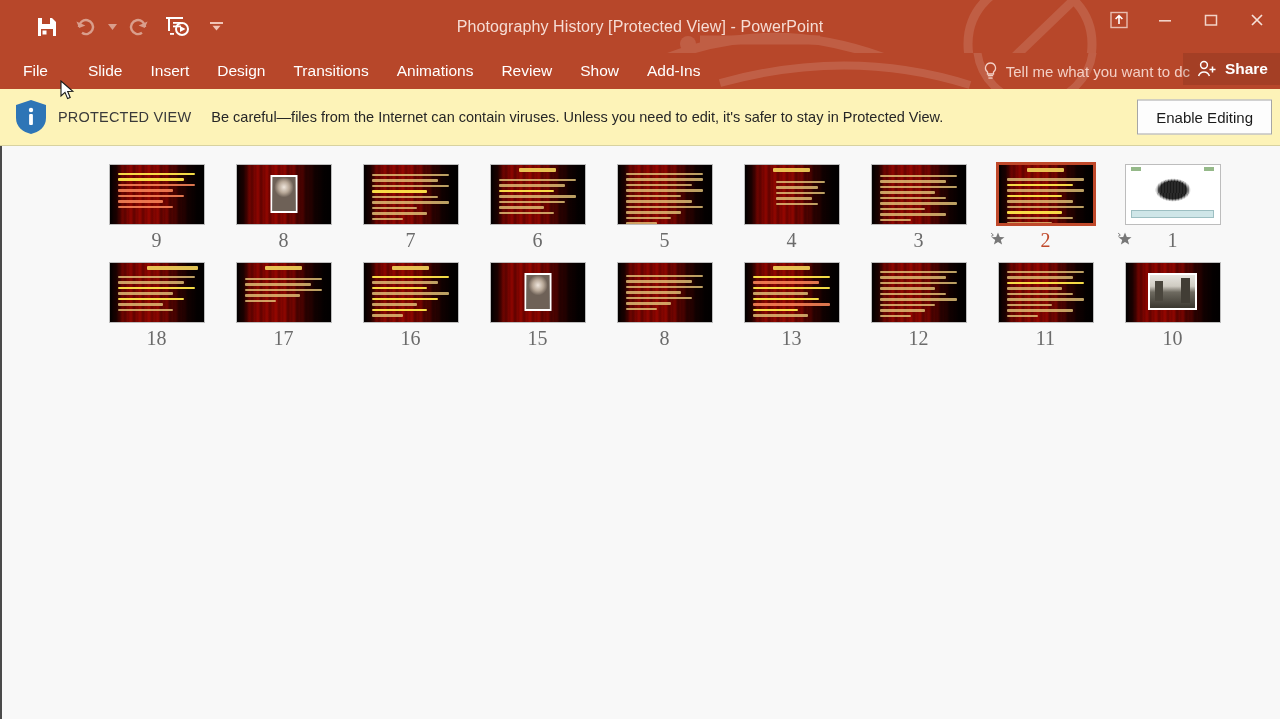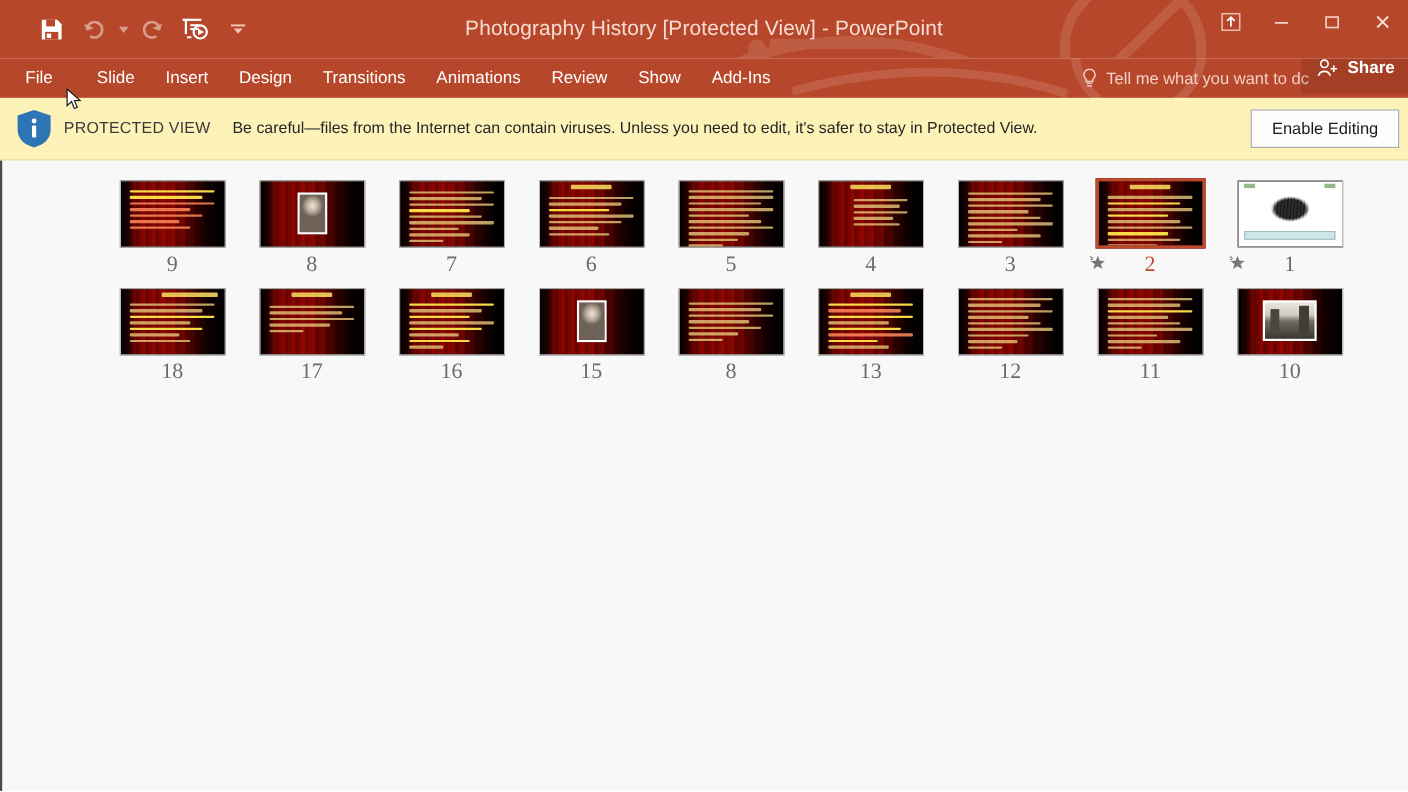--- a/index.html
+++ b/index.html
@@ -39,21 +39,21 @@
     width: 16px; height: 40px;
     display: flex; align-items: center; justify-content: center;
   }
   .qat-more { width: 40px; height: 40px; display:flex; align-items:center; justify-content:center; }
 
   .win-title {
     position: absolute;
     left: 0; right: 0; top: 0; height: 53px;
     display: flex; align-items: center; justify-content: center;
     color: #f6dcd4;
-    font-size: 19px;
+    font-size: 16px;
     letter-spacing: .1px;
     pointer-events: none;
   }
 
   .win-ctrls {
     position: absolute; right: 0; top: 0;
     height: 40px; display: flex; align-items: center;
   }
   .wc-btn {
     width: 46px; height: 40px;
@@ -79,21 +79,21 @@
     white-space: nowrap;
   }
   .tab.file { padding-left: 23px; padding-right: 26px; text-align: right; }
   .tellme {
     position: absolute; right: 90px; top: 0; height: 36px;
     display: flex; align-items: center; gap: 8px;
     color: #f3cfc5; font-size: 15px; white-space: nowrap;
   }
   .share {
     position: absolute; right: 0; top: 0; height: 32px;
-    display: flex; align-items: flex-start; gap: 8px;
+    display: flex; align-items: center; gap: 8px;
     padding: 0 12px 0 14px;
     background: rgba(0,0,0,.10);
     color: #ffffff; font-size: 15.5px; font-weight: bold;
     white-space: nowrap;
   }
 
   
   .pv-bar {
     position: relative;
     height: 57px;

